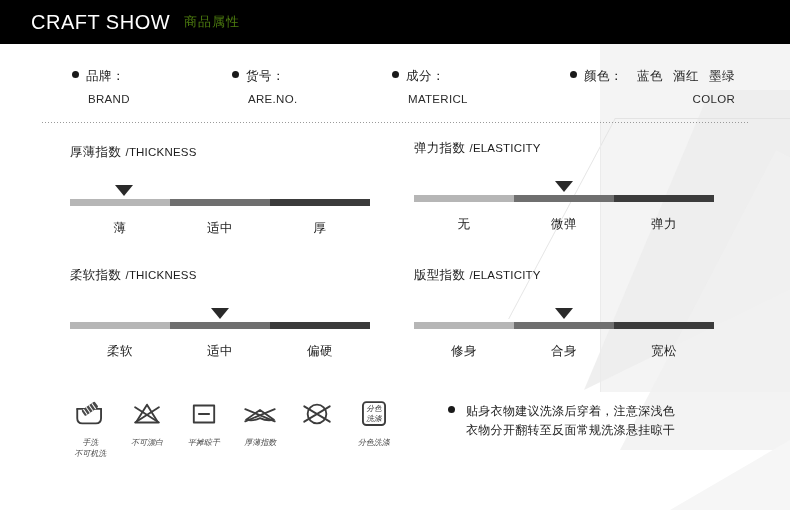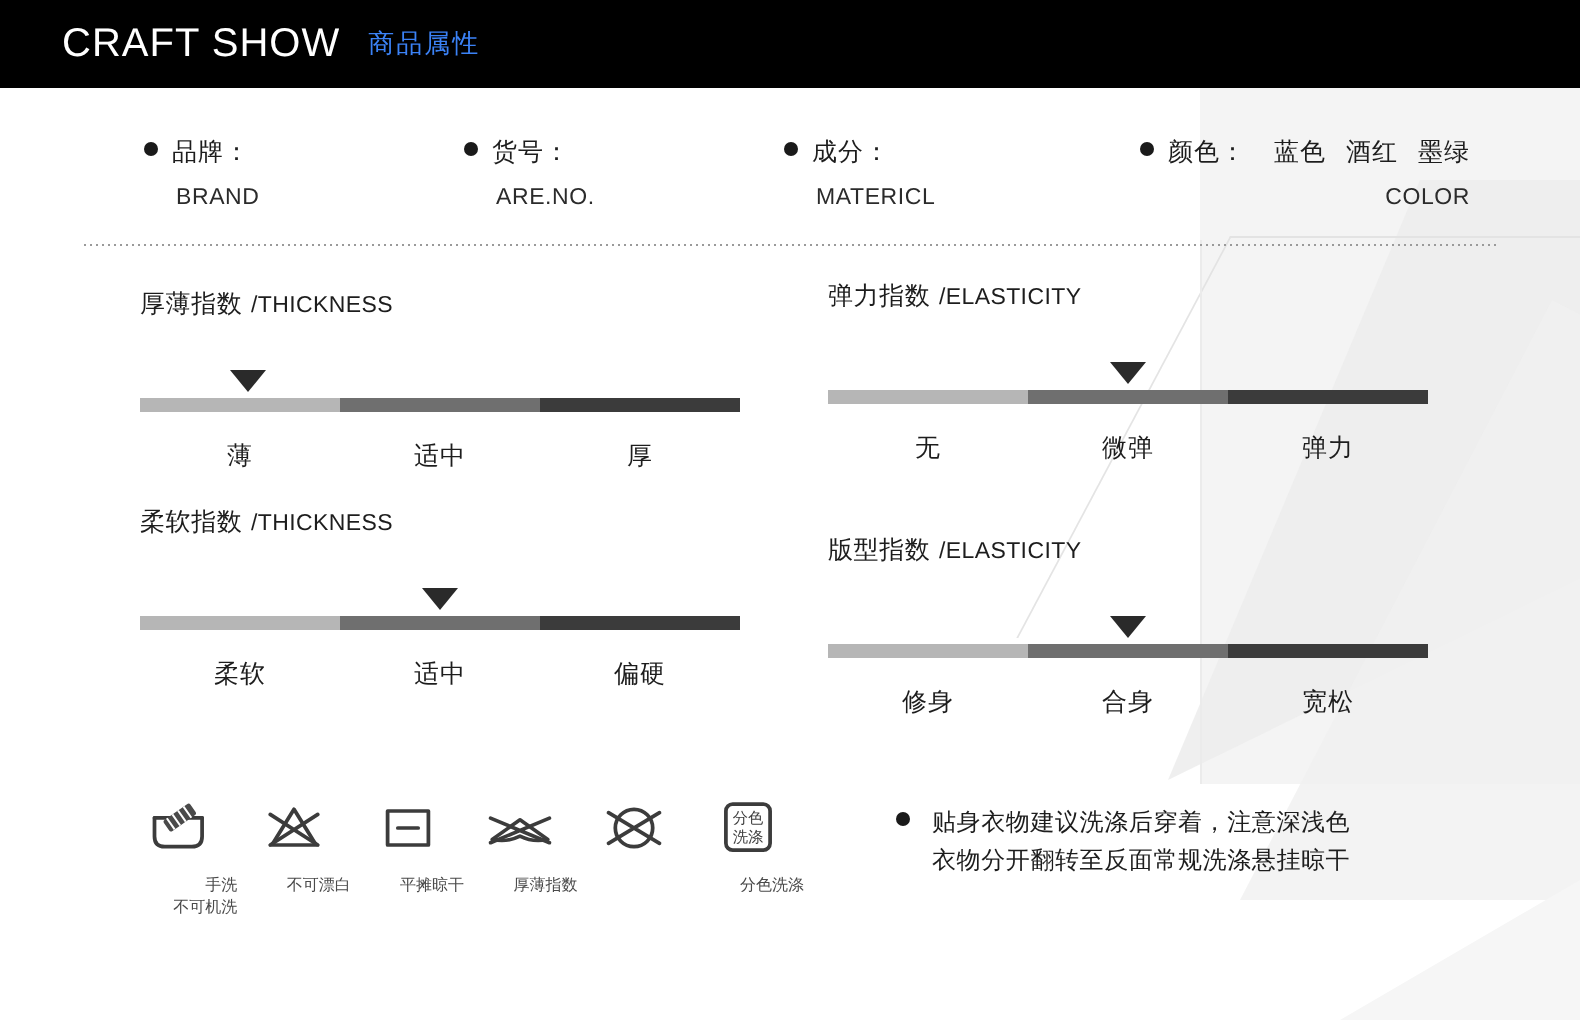--- a/index.html
+++ b/index.html
@@ -44,21 +44,21 @@
 
   
   .header{
     position:absolute;left:0;top:0;width:790px;height:44px;background:#000;
     z-index:3;display:flex;align-items:center;
   }
   .header-en{
     color:#ffffff;font-size:20px;letter-spacing:.5px;margin-left:31px;font-weight:400;
   }
   .header-cn{
-    color:#3b82f6;font-size:13px;margin-left:14px;letter-spacing:1px;
+    color:#4d7c0f;font-size:13px;margin-left:14px;letter-spacing:1px;
     font-family:"DejaVu Sans","Liberation Sans",sans-serif;
   }
 
   
   .content{position:absolute;left:0;top:44px;width:721px;height:466px;z-index:2;}
 
   
   .attr-row{position:absolute;left:0;top:24px;width:790px;height:52px;}
   .attr{position:absolute;top:0;}
   .attr-cn{
@@ -102,21 +102,21 @@
   }
   .bar-labels{display:flex;width:300px;margin-top:14px;}
   .bar-labels span{
     flex:1 1 33.3333%;text-align:center;font-size:12.5px;color:#1d1d1d;
     font-family:"DejaVu Sans","Liberation Sans",sans-serif;letter-spacing:.5px;
   }
 
   
   .care{position:absolute;left:62px;top:350px;width:340px;}
   .care-icons{display:flex;align-items:flex-start;}
-  .care-item{width:58px;text-align:right;}
+  .care-item{width:58px;text-align:center;font-style:italic;}
   .care-glyph{height:40px;display:flex;align-items:center;justify-content:center;}
   .care-cap{
     margin-top:4px;font-size:8px;line-height:1.35;color:#4a4a4a;
     font-family:"DejaVu Sans","Liberation Sans",sans-serif;white-space:pre-line;
   }
 
   .care-note{position:absolute;left:448px;top:358px;width:300px;display:flex;}
   .care-note .dot{margin-top:4px;flex:0 0 auto;}
   .care-note-text{
     font-size:12px;line-height:1.55;color:#1d1d1d;margin-left:4px;
@@ -191,21 +191,21 @@
               <div class="seg s3"></div>
             </div>
             <div class="marker" style="left: 50%;"></div>
           </div>
           <div class="bar-labels">
             <span>无</span>
             <span>微弹</span>
             <span>弹力</span>
           </div>
         </div>
-        <div class="idx-block" style="left: 70px; top: 113px;">
+        <div class="idx-block" style="left: 70px; top: 127px;">
           <div class="idx-title"><span>柔软指数</span> <span class="en">/THICKNESS</span></div>
           <div class="bar-wrap">
             <div class="bar">
               <div class="seg s1"></div>
               <div class="seg s2"></div>
               <div class="seg s3"></div>
             </div>
             <div class="marker" style="left: 50%;"></div>
           </div>
           <div class="bar-labels">

